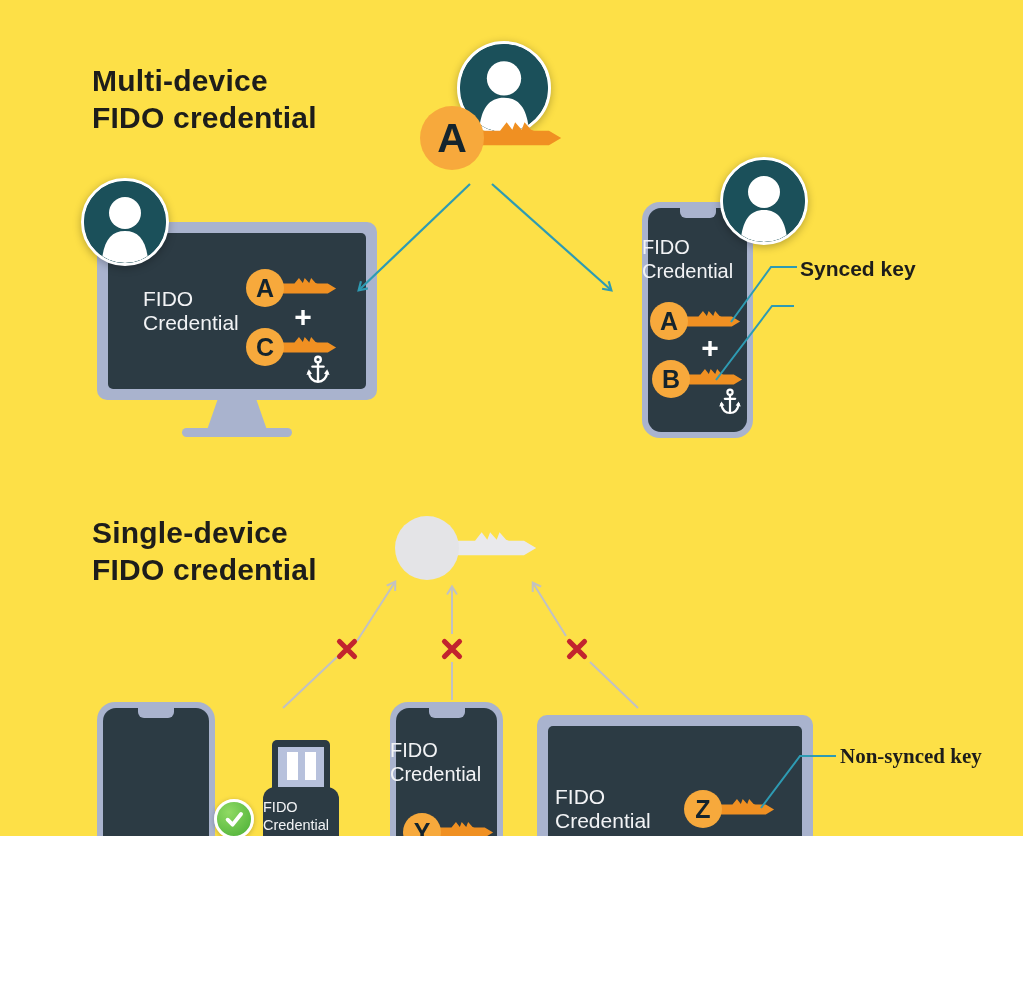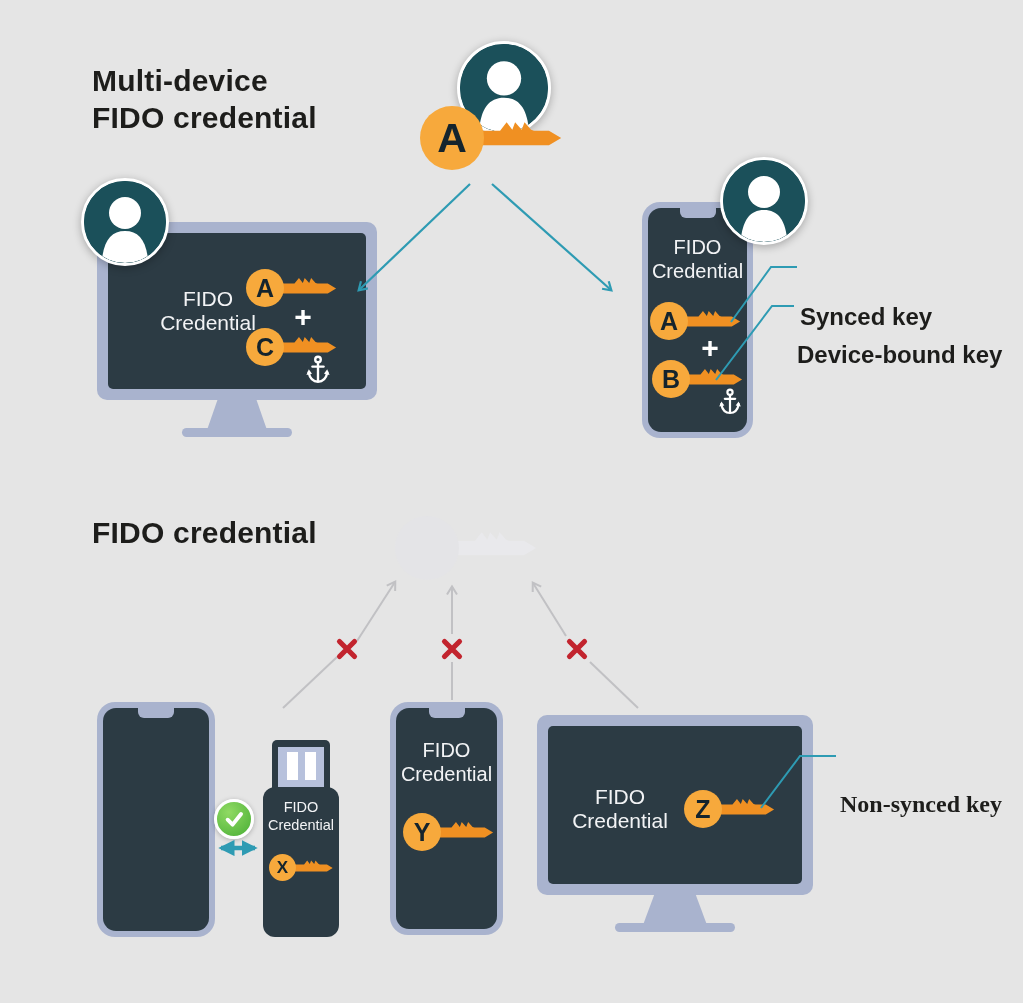--- a/index.html
+++ b/index.html
@@ -1,16 +1,16 @@
 <!DOCTYPE html>
 <html><head>
 <meta charset="utf-8">
 <style>
   html,body{margin:0;padding:0;background:#fff;}
-  .canvas{position:relative;width:1023px;height:1003px;background:#e5e5e5;
+  .canvas{position:relative;width:1023px;height:836px;background:#fde047;
           font-family:"Liberation Sans",sans-serif;overflow:hidden;}
 
   .title{position:absolute;color:#1d1d1b;font-size:30px;line-height:37px;font-weight:700;letter-spacing:.2px;z-index:6;}
 
   
   .avatar{position:absolute;width:82px;height:82px;border-radius:50%;border:3px solid #fff;
           box-shadow:0 2px 8px rgba(0,0,0,.28);overflow:hidden;z-index:8;background:#1B505A;}
   .avatar svg{display:block;width:100%;height:100%;}
   .avatar-lg{width:88px;height:88px;}
 
@@ -26,21 +26,21 @@
   .p-notch{position:absolute;top:6px;left:50%;transform:translateX(-50%);width:36px;height:10px;
            background:#A9B3CE;border-radius:0 0 6px 6px;}
 
   .usb-plug{position:absolute;background:#2C3B44;border-radius:5px 5px 0 0;z-index:1;}
   .usb-plug-inner{position:absolute;left:6px;right:6px;top:7px;bottom:0;background:#b7c1dc;
                   display:flex;gap:7px;justify-content:center;padding-top:5px;}
   .usb-slot{width:11px;height:28px;background:#fff;}
   .usb-body{position:absolute;background:#2C3B44;border-radius:12px;z-index:2;}
 
   
-  .dev-label{position:absolute;color:#f2f3f5;text-align:center;font-weight:400;}
+  .dev-label{position:absolute;color:#f2f3f5;font-weight:400;}
   .dev-label div{white-space:nowrap;}
   .lbl-21{font-size:21px;line-height:24px;}
   .lbl-20{font-size:20px;line-height:24px;}
   .lbl-14{font-size:14.5px;line-height:18px;}
 
   .plus{position:absolute;width:24px;color:#fff;font-size:30px;line-height:32px;font-weight:700;text-align:center;}
 
   
   .key{position:absolute;z-index:9;}
   .key .head{position:absolute;left:0;top:0;background:#F7A93C;border-radius:50%;
@@ -58,34 +58,35 @@
   .key-sm .shaft{left:21px;top:2.5px;width:44px;height:22px;}
 
   .anchor{position:absolute;}
   .anchor path,.anchor line,.anchor circle{stroke:#fff;stroke-width:2.2;fill:none;stroke-linecap:round;}
   .anchor .fluke{fill:#fff;stroke:none;}
 
   .check-badge{position:absolute;width:34px;height:34px;border-radius:50%;border:3px solid #fff;
                background:radial-gradient(circle at 35% 30%,#90da63,#49ae35);
                box-shadow:0 1px 5px rgba(0,0,0,.25);display:flex;align-items:center;justify-content:center;z-index:9;}
 
-  .callout-label{position:absolute;color:#1d1d1b;font-weight:700;font-size:24px;line-height:23px;z-index:31;white-space:nowrap;margin-top:48px;}
+  .callout-label{position:absolute;color:#1d1d1b;font-weight:700;font-size:21px;line-height:23px;z-index:31;white-space:nowrap;}
 
   .overlay{position:absolute;left:0;top:0;z-index:30;pointer-events:none;}
 </style>
 </head>
 <body>
 
 <div class="canvas">
 
   <div class="title" style="left:92px;top:62px;">
     <div>Multi-device</div>
     <div>FIDO credential</div>
   </div>
   <div class="title" style="left:92px;top:514px;">
+    <div>Single-device</div>
     <div>FIDO credential</div>
   </div>
 
   <div class="avatar avatar-lg" style="left:457px;top:41px;">
     <svg viewBox="0 0 100 100">
       <defs>
           <clipPath id="ac1">
             <circle cx="50" cy="50" r="50"></circle>
           </clipPath>
         </defs>
@@ -202,21 +203,20 @@
       <circle cx="50" cy="50" r="50" fill="#1B505A"></circle>
       <g clip-path="url(#ac3)" fill="#ffffff">
         <circle cx="50" cy="39" r="19.5"></circle>
         <path d="M50 61 C 33 61 23.5 73 21.5 100 L 78.5 100 C 76.5 73 67 61 50 61 Z"></path>
       </g>
     </svg>
   </div>
 
   <div class="callout-label" style="left:800px;top:257px;">Synced key</div>
   <div class="callout-label" style="left:797px;top:295px;">
-    <div>Device-bound key</div>
   </div>
 
   <div class="key key-lg key-gray" style="left:395px;top:516px;">
     <svg class="shaft" viewBox="0 0 100 50" preserveAspectRatio="none">
       <path d="M6 17 H32 L39 8 L45 16 L48 8 L55 16 L58 8 L65 16 L68 17 H84 L97 25 L84 33 H6 Z"></path>
     </svg>
     <div class="head"></div>
   </div>
 
   <div class="phone" style="left:97px;top:702px;width:118px;height:235px;">

